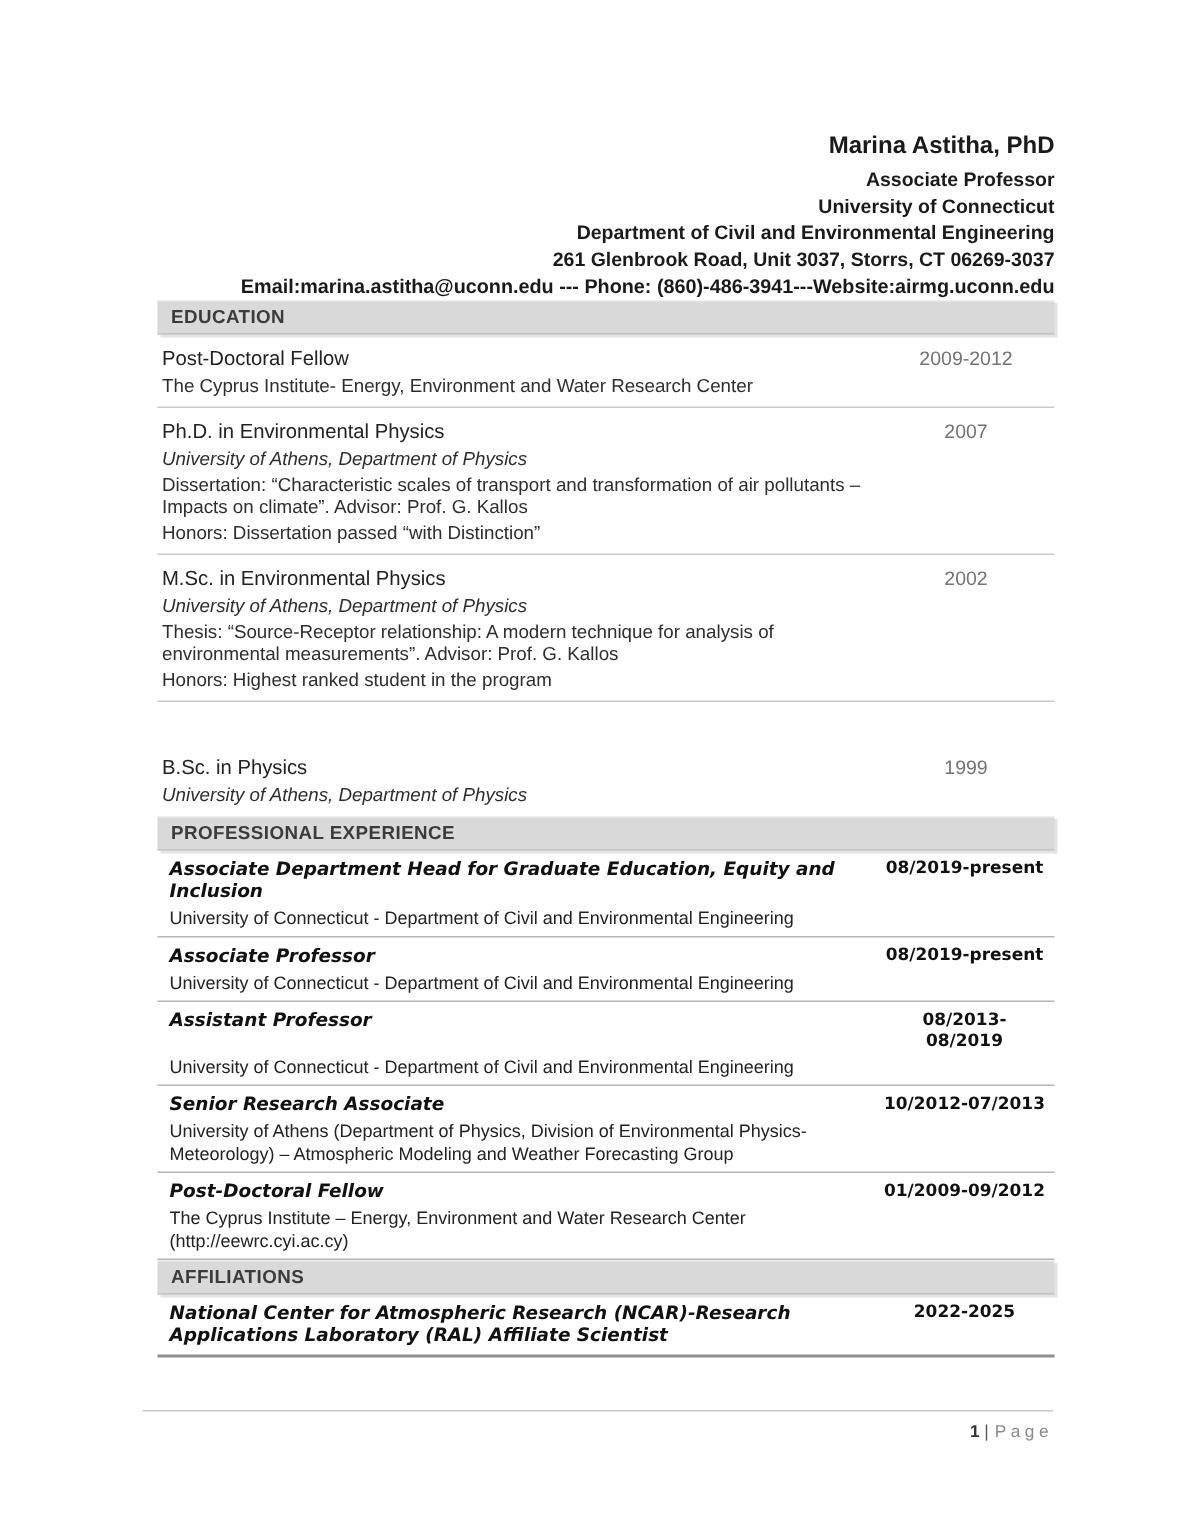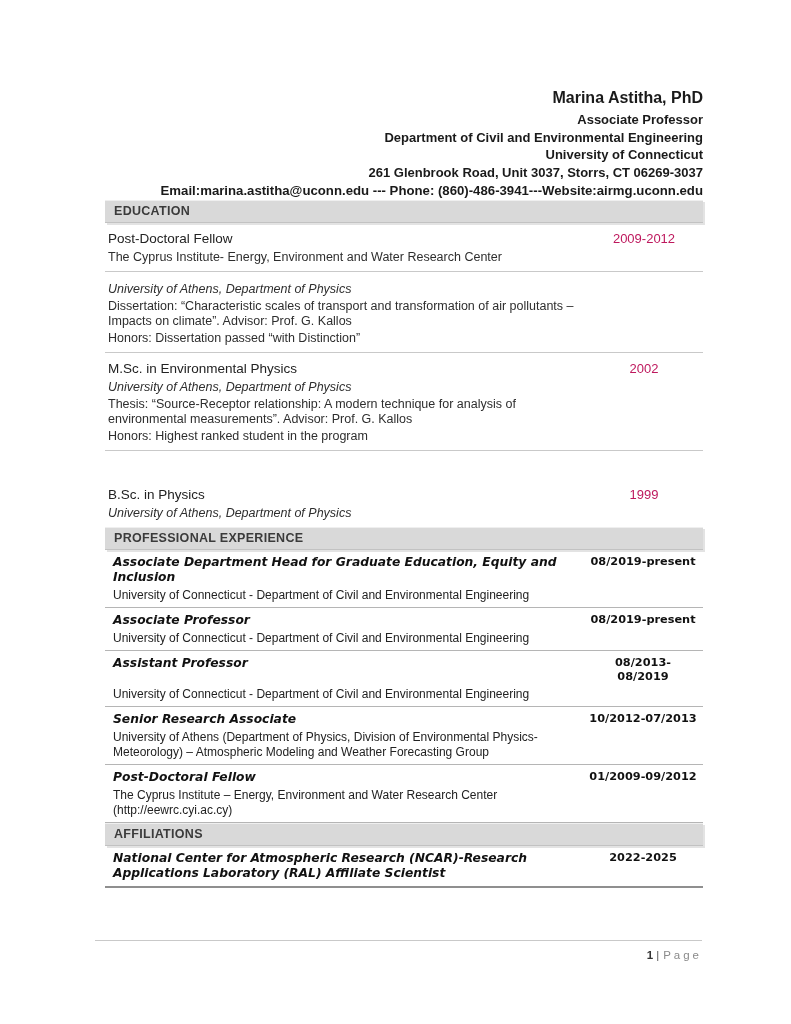--- a/index.html
+++ b/index.html
@@ -23,21 +23,21 @@
     box-shadow:2px 2px 0 #e3e3e3;
     padding:4px 8px 4px 9px; margin-top:0;
     font-size:12.5px; font-weight:bold; letter-spacing:0.3px; line-height:13px;
   }
 
   
   .edu-entry { padding:7px 0 6px 3px; border-bottom:1px solid #c9c9c9; }
   .edu-entry.last { border-bottom:none;margin-top:28px; }
   .row { display:flex; justify-content:space-between; align-items:flex-start; }
   .edu-title { font-size:13.5px; color:#222222; line-height:17px; flex:1; }
-  .edu-date { width:118px; text-align:center; font-size:13px; color:#be185d; line-height:17px; flex:none; }
+  .edu-date { width:118px; text-align:center; font-size:13px; color:#737373; line-height:17px; flex:none; }
   .edu-org { font-size:12.5px; line-height:16px; margin-top:2px; color:#2e2e2e; }
   .italic { font-style:italic; }
   .edu-detail { font-size:12.5px; line-height:15px; margin-top:2px; max-width:478px; color:#2e2e2e; }
 
   
   .exp-entry { padding:5px 0 4px 8px; border-bottom:1px solid #b5b5b5; }
   .exp-title {
     font-family:"DejaVu Sans", sans-serif; font-weight:bold; font-style:italic;
     font-size:12.3px; line-height:15px; color:#111111; flex:1; max-width:448px;
   }
@@ -65,37 +65,41 @@
 </style>
 </head>
 <body>
 
 <div class="page">
   <div class="content">
 
     <div class="header">
       <div class="h-name">Marina Astitha, PhD</div>
       <div class="h-line">Associate Professor</div>
+      <div class="h-line">University of Connecticut</div>
       <div class="h-line">Department of Civil and Environmental Engineering</div>
-      <div class="h-line">University of Connecticut</div>
       <div class="h-line">261 Glenbrook Road, Unit 3037, Storrs, CT 06269-3037</div>
       <div class="h-contact">Email:marina.astitha@uconn.edu --- Phone: (860)-486-3941---Website:airmg.uconn.edu</div>
     </div>
 
     <div class="section-bar">EDUCATION</div>
 
     <div class="edu-entry">
       <div class="row">
         <div class="edu-title">Post-Doctoral Fellow</div>
         <div class="edu-date">2009-2012</div>
       </div>
       <div class="edu-org">The Cyprus Institute- Energy, Environment and Water Research Center</div>
     </div>
 
     <div class="edu-entry">
+      <div class="row">
+        <div class="edu-title">Ph.D. in Environmental Physics</div>
+        <div class="edu-date">2007</div>
+      </div>
       <div class="edu-org italic">University of Athens, Department of Physics</div>
       <div class="edu-detail">Dissertation: “Characteristic scales of transport and transformation of air pollutants – Impacts on climate”. Advisor: Prof. G. Kallos</div>
       <div class="edu-detail">Honors: Dissertation passed “with Distinction”</div>
     </div>
 
     <div class="edu-entry">
       <div class="row">
         <div class="edu-title">M.Sc. in Environmental Physics</div>
         <div class="edu-date">2002</div>
       </div>

